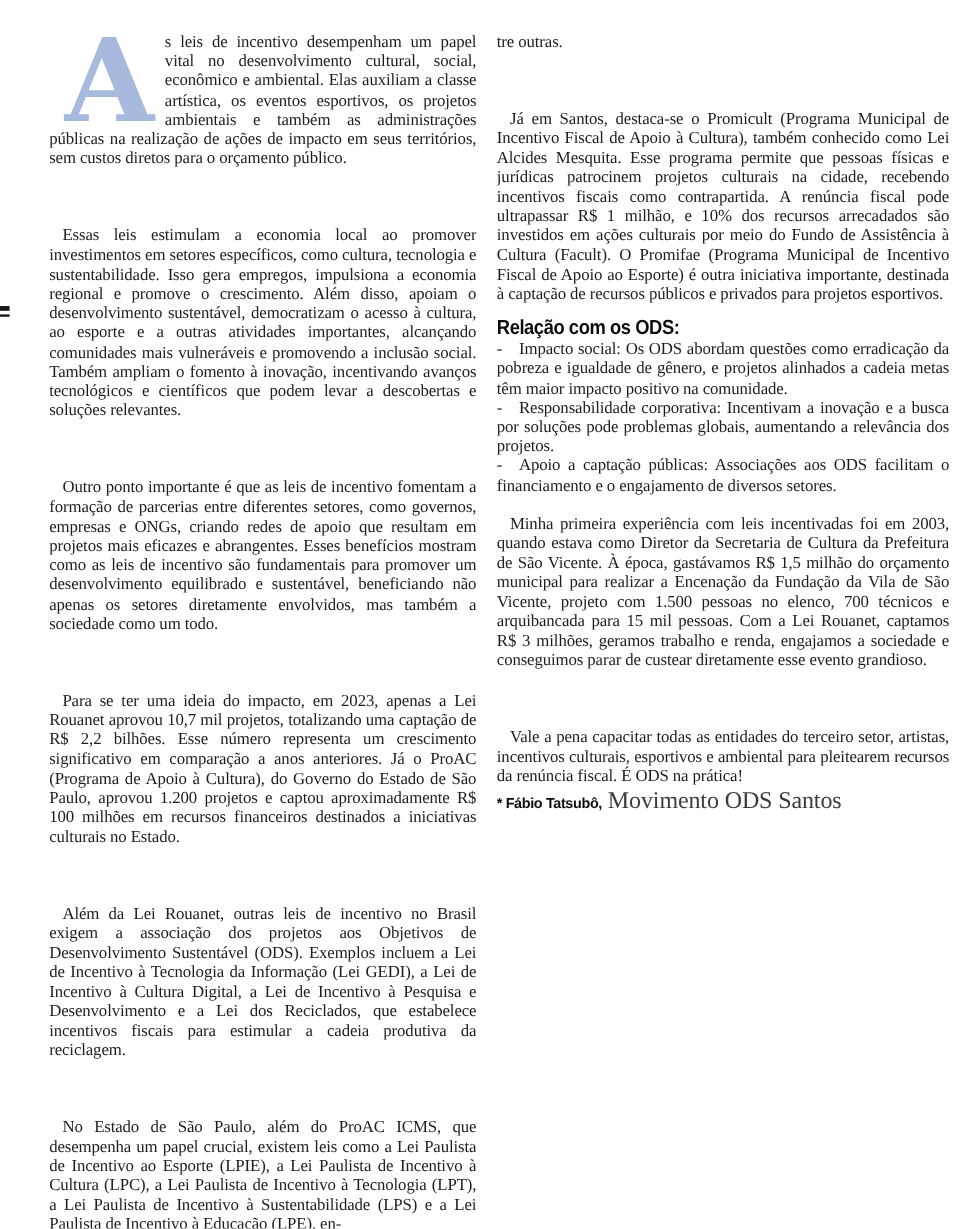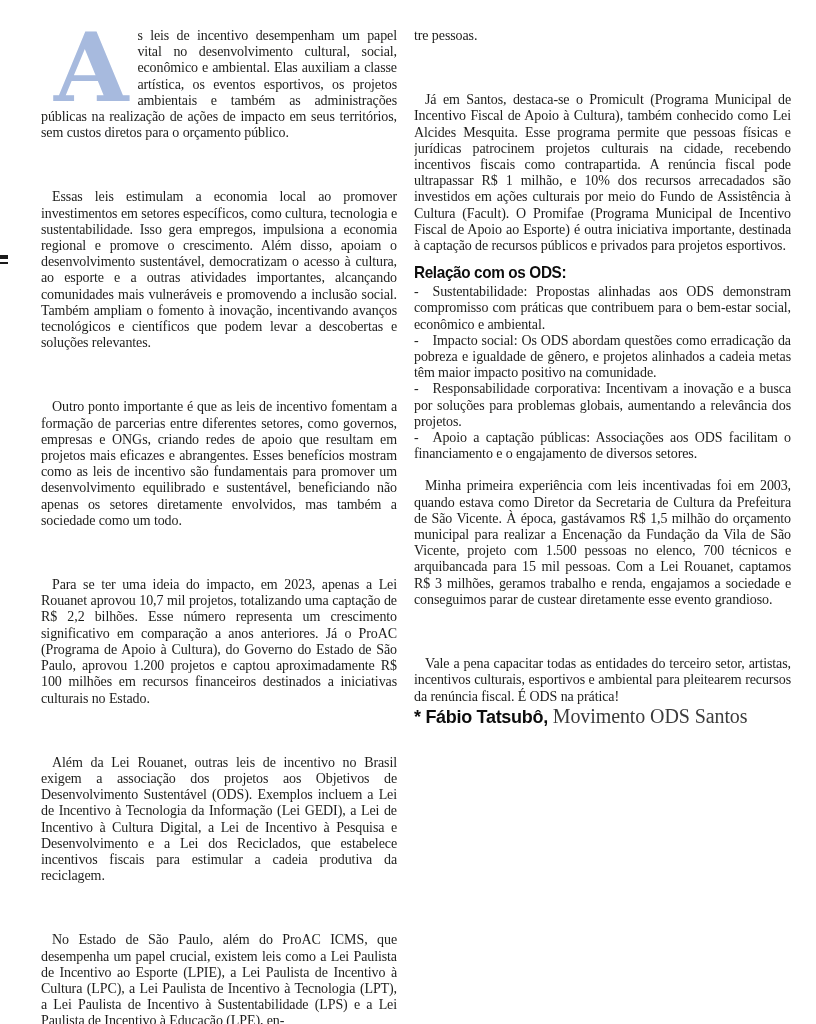--- a/index.html
+++ b/index.html
@@ -95,21 +95,21 @@
 
   .gap-before { margin-top: 16px !important; }
 
   .byline {
     margin-top: 3px !important;
     text-align: left !important;
   }
   .byline-bold {
     font-family: "Liberation Sans", "DejaVu Sans", sans-serif;
     font-weight: 700;
-    font-size: 18px;
+    font-size: 12px;
     letter-spacing: -0.3px;
     color: #0d0d0d;
   }
   .byline-rest {
     font-family: "Liberation Serif", "DejaVu Serif", serif;
     font-size: 20px;
     color: #3c3c3c;
   }
 </style>
 </head>
@@ -128,29 +128,28 @@
         <span class="dropcap">A</span><span>s leis de incentivo desempenham um papel vital no desenvolvimento cultural, social, econômico e ambiental. Elas auxiliam a classe artística, os eventos esportivos, os projetos ambientais e também as administrações públicas na realização de ações de impacto em seus territórios, sem custos diretos para o orçamento público.</span>
       </p>
       <p class="indent">Essas leis estimulam a economia local ao promover investimentos em setores específicos, como cultura, tecnologia e sustentabilidade. Isso gera empregos, impulsiona a economia regional e promove o crescimento. Além disso, apoiam o desenvolvimento sustentável, democratizam o acesso à cultura, ao esporte e a outras atividades importantes, alcançando comunidades mais vulneráveis e promovendo a inclusão social. Também ampliam o fomento à inovação, incentivando avanços tecnológicos e científicos que podem levar a descobertas e soluções relevantes.</p>
       <p class="indent">Outro ponto importante é que as leis de incentivo fomentam a formação de parcerias entre diferentes setores, como governos, empresas e ONGs, criando redes de apoio que resultam em projetos mais eficazes e abrangentes. Esses benefícios mostram como as leis de incentivo são fundamentais para promover um desenvolvimento equilibrado e sustentável, beneficiando não apenas os setores diretamente envolvidos, mas também a sociedade como um todo.</p>
       <p class="indent">Para se ter uma ideia do impacto, em 2023, apenas a Lei Rouanet aprovou 10,7 mil projetos, totalizando uma captação de R$ 2,2 bilhões. Esse número representa um crescimento significativo em comparação a anos anteriores. Já o ProAC (Programa de Apoio à Cultura), do Governo do Estado de São Paulo, aprovou 1.200 projetos e captou aproximadamente R$ 100 milhões em recursos financeiros destinados a iniciativas culturais no Estado.</p>
       <p class="indent">Além da Lei Rouanet, outras leis de incentivo no Brasil exigem a associação dos projetos aos Objetivos de Desenvolvimento Sustentável (ODS). Exemplos incluem a Lei de Incentivo à Tecnologia da Informação (Lei GEDI), a Lei de Incentivo à Cultura Digital, a Lei de Incentivo à Pesquisa e Desenvolvimento e a Lei dos Reciclados, que estabelece incentivos fiscais para estimular a cadeia produtiva da reciclagem.</p>
       <p class="indent">No Estado de São Paulo, além do ProAC ICMS, que desempenha um papel crucial, existem leis como a Lei Paulista de Incentivo ao Esporte (LPIE), a Lei Paulista de Incentivo à Cultura (LPC), a Lei Paulista de Incentivo à Tecnologia (LPT), a Lei Paulista de Incentivo à Sustentabilidade (LPS) e a Lei Paulista de Incentivo à Educação (LPE), en-</p>
     </div>
 
     <div class="col col-right">
-      <p>tre pessoas.</p>
+      <p>tre outras.</p>
       <p class="indent">Já em Santos, destaca-se o Promicult (Programa Municipal de Incentivo Fiscal de Apoio à Cultura), também conhecido como Lei Alcides Mesquita. Esse programa permite que pessoas físicas e jurídicas patrocinem projetos culturais na cidade, recebendo incentivos fiscais como contrapartida. A renúncia fiscal pode ultrapassar R$ 1 milhão, e 10% dos recursos arrecadados são investidos em ações culturais por meio do Fundo de Assistência à Cultura (Facult). O Promifae (Programa Municipal de Incentivo Fiscal de Apoio ao Esporte) é outra iniciativa importante, destinada à captação de recursos públicos e privados para projetos esportivos.</p>
 
       <h2 class="ods-heading">Relação com os ODS:</h2>
 
 
-      <p>- Sustentabilidade: Propostas alinhadas aos ODS demonstram compromisso com práticas que contribuem para o bem-estar social, econômico e ambiental.</p>
       <p>- Impacto social: Os ODS abordam questões como erradicação da pobreza e igualdade de gênero, e projetos alinhados a cadeia metas têm maior impacto positivo na comunidade.</p>
-      <p>- Responsabilidade corporativa: Incentivam a inovação e a busca por soluções para problemas globais, aumentando a relevância dos projetos.</p>
+      <p>- Responsabilidade corporativa: Incentivam a inovação e a busca por soluções pode problemas globais, aumentando a relevância dos projetos.</p>
       <p>- Apoio a captação públicas: Associações aos ODS facilitam o financiamento e o engajamento de diversos setores.</p>
 
       <p class="indent gap-before">Minha primeira experiência com leis incentivadas foi em 2003, quando estava como Diretor da Secretaria de Cultura da Prefeitura de São Vicente. À época, gastávamos R$ 1,5 milhão do orçamento municipal para realizar a Encenação da Fundação da Vila de São Vicente, projeto com 1.500 pessoas no elenco, 700 técnicos e arquibancada para 15 mil pessoas. Com a Lei Rouanet, captamos R$ 3 milhões, geramos trabalho e renda, engajamos a sociedade e conseguimos parar de custear diretamente esse evento grandioso.</p>
       <p class="indent">Vale a pena capacitar todas as entidades do terceiro setor, artistas, incentivos culturais, esportivos e ambiental para pleitearem recursos da renúncia fiscal. É ODS na prática!</p>
 
       <p class="byline">
         <span class="byline-bold">* Fábio Tatsubô,</span><span class="byline-rest"> Movimento ODS Santos</span>
       </p>
     </div>
 

